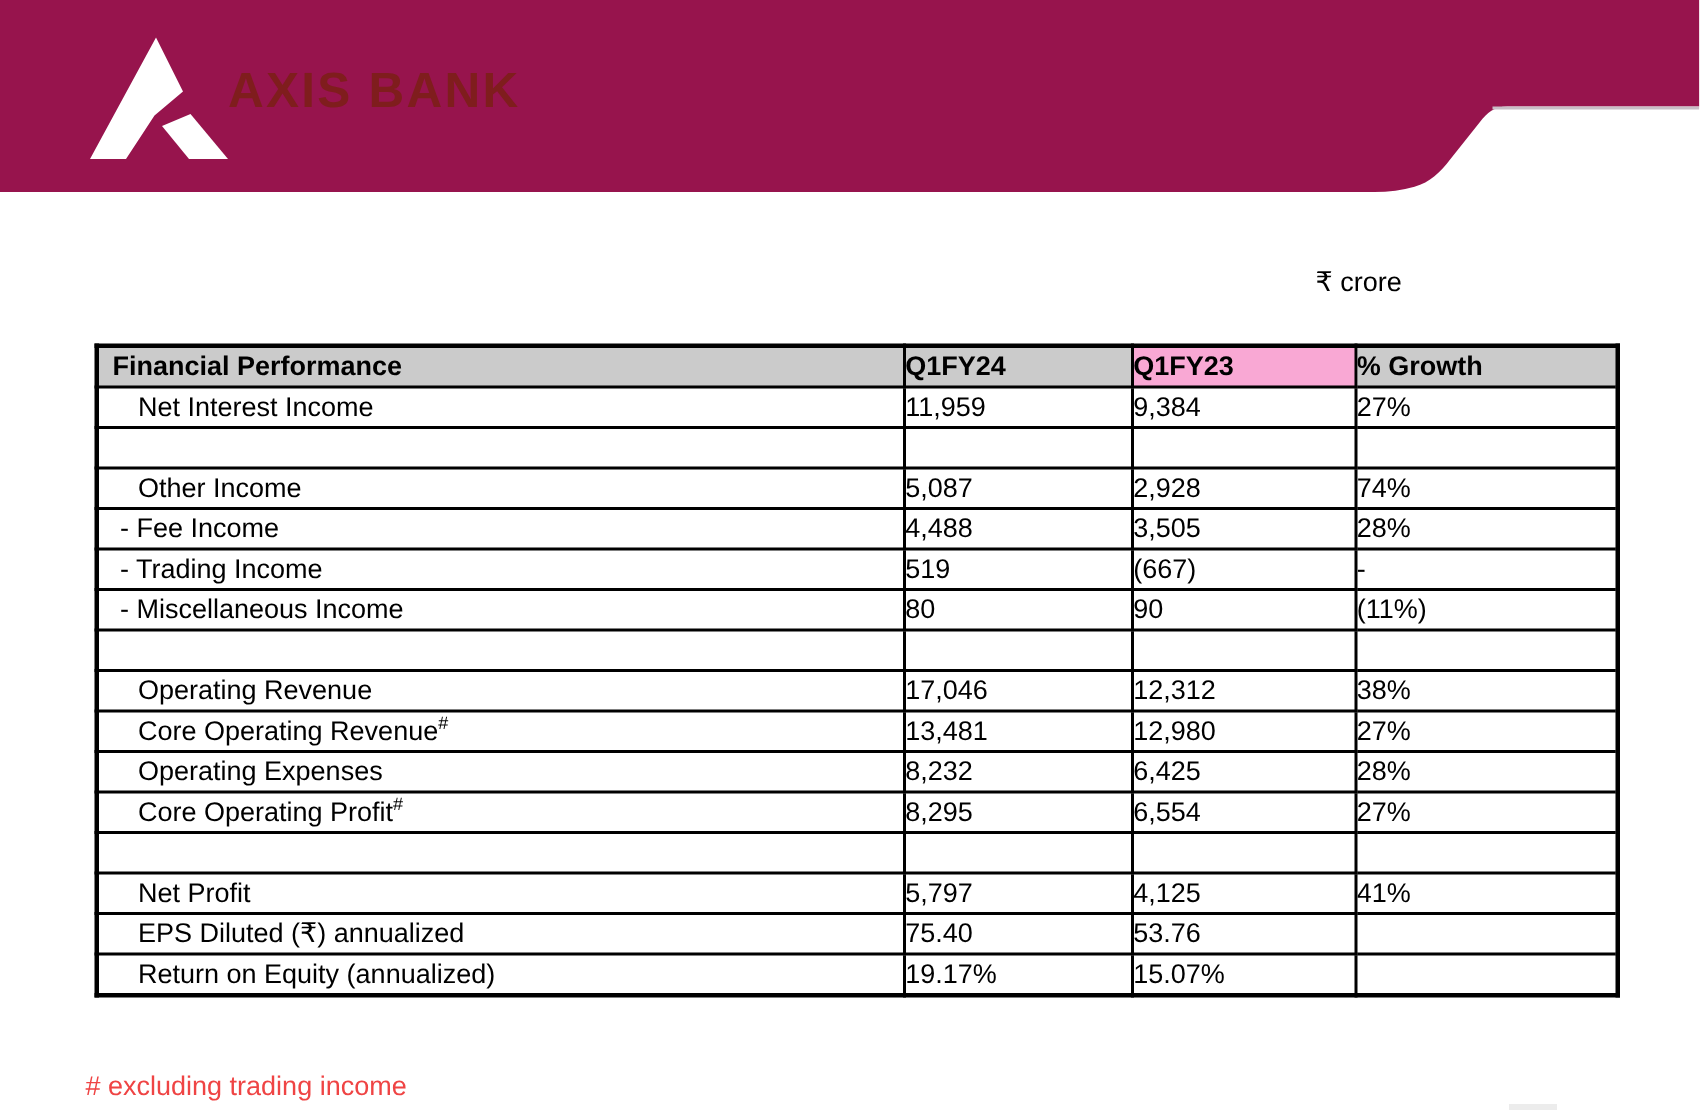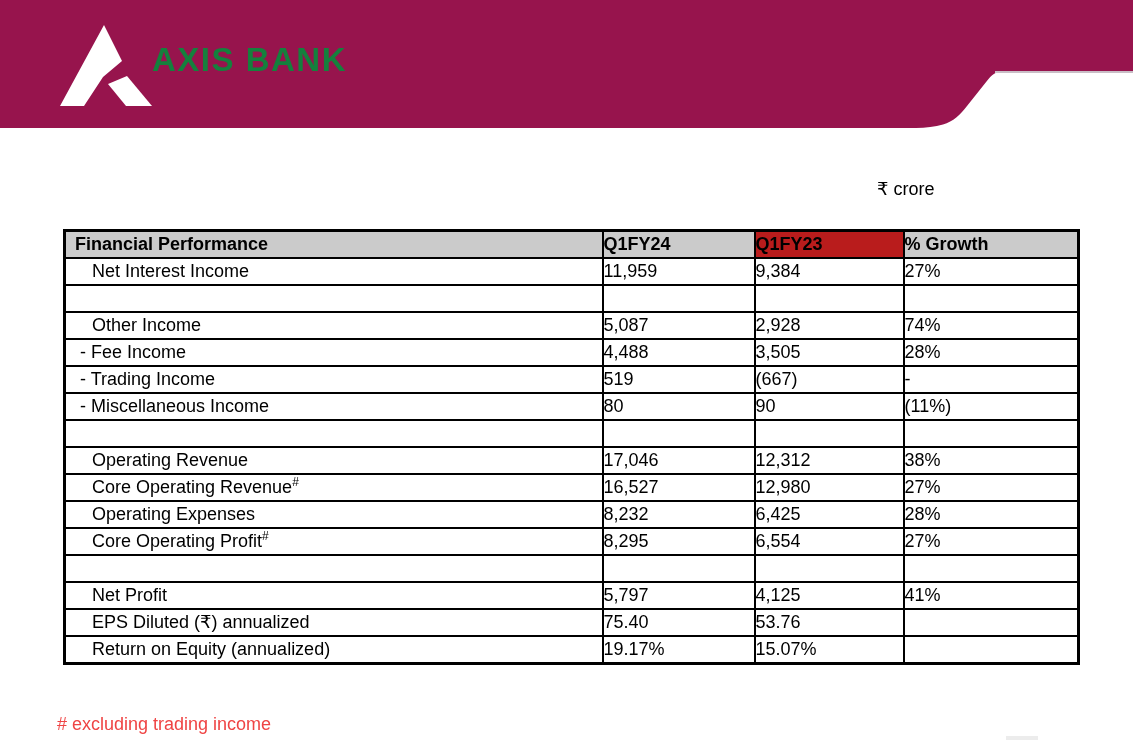--- a/index.html
+++ b/index.html
@@ -12,21 +12,21 @@
     color:#000;
   }
   .banner-svg{position:absolute;left:0;top:0;display:block;}
   .banner-edge-line{
     position:absolute;left:995px;top:71px;width:138px;height:2px;
     background:#c9bec6;
   }
   .logo-svg{position:absolute;left:55px;top:22px;}
   .wordmark{
     position:absolute;left:152px;top:41px;
-    font-size:33px;font-weight:bold;color:#15803d;
+    font-size:33px;font-weight:bold;color:#7f1d1d;
     letter-spacing:1.5px;white-space:nowrap;
   }
   .unit-label{
     position:absolute;left:877px;top:178px;width:200px;
     text-align:left;font-size:18px;color:#000;
   }
   .fin-table{
     position:absolute;left:63px;top:229px;
     width:1014px;
     border-collapse:collapse;
@@ -81,21 +81,21 @@
     <colgroup>
       <col style="width:538px">
       <col style="width:152px">
       <col style="width:149px">
       <col style="width:175px">
     </colgroup>
     <thead>
       <tr>
         <th class="metric-head" style="background: rgb(203, 203, 203);">Financial Performance</th>
         <th class="val-head" style="background: rgb(203, 203, 203);">Q1FY24</th>
-        <th class="val-head" style="background: #b91c1c;">Q1FY23</th>
+        <th class="val-head" style="background: #f9a8d4;">Q1FY23</th>
         <th class="val-head" style="background: rgb(203, 203, 203);">% Growth</th>
       </tr>
     </thead>
     <tbody>
         <tr>
           <td class="label">Net Interest Income</td>
           <td class="val">11,959</td>
           <td class="val">9,384</td>
           <td class="val">27%</td>
         </tr>
@@ -136,21 +136,21 @@
           <td class="val"></td>
         </tr>
         <tr>
           <td class="label">Operating Revenue</td>
           <td class="val">17,046</td>
           <td class="val">12,312</td>
           <td class="val">38%</td>
         </tr>
         <tr>
           <td class="label">Core Operating Revenue<sup>#</sup></td>
-          <td class="val">16,527</td>
+          <td class="val">13,481</td>
           <td class="val">12,980</td>
           <td class="val">27%</td>
         </tr>
         <tr>
           <td class="label">Operating Expenses</td>
           <td class="val">8,232</td>
           <td class="val">6,425</td>
           <td class="val">28%</td>
         </tr>
         <tr>

